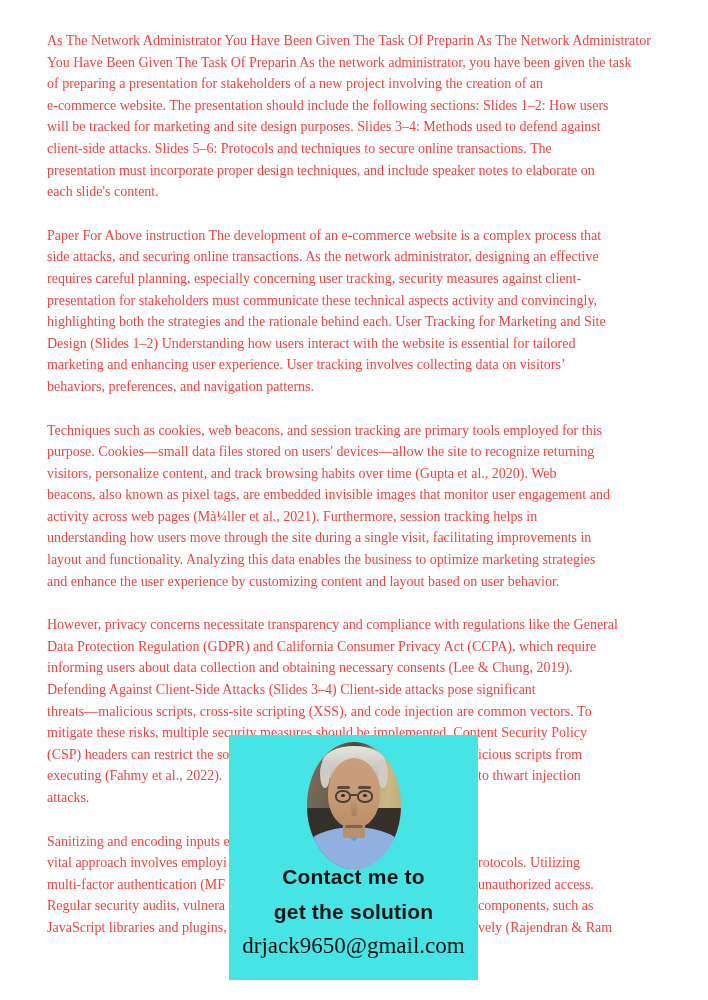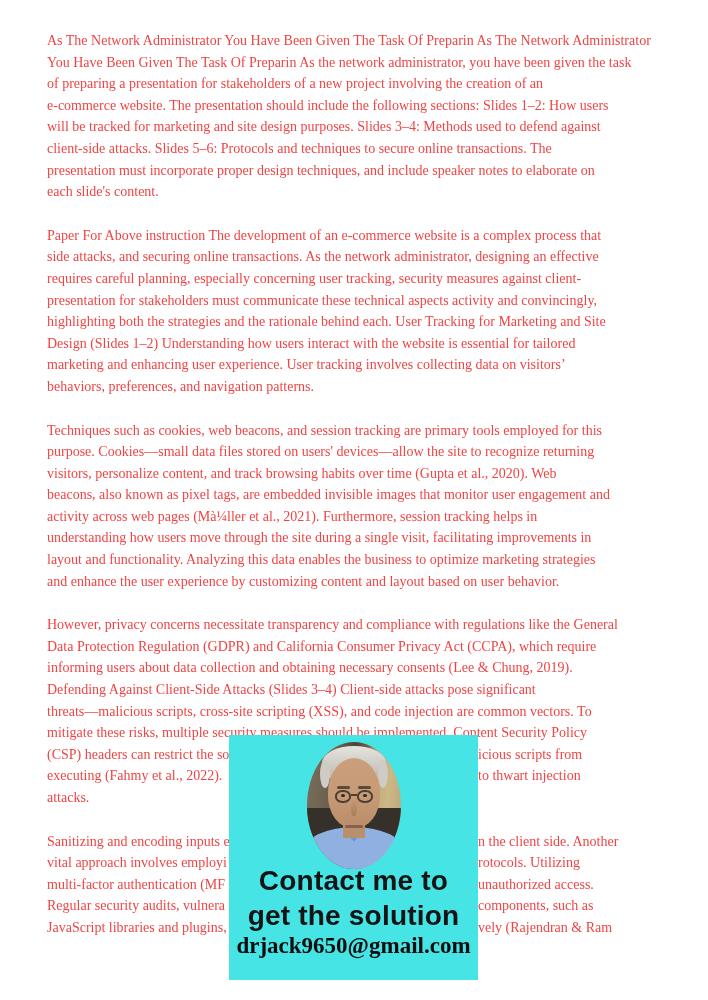--- a/index.html
+++ b/index.html
@@ -33,25 +33,25 @@
   .ph-brow-r{position:absolute;left:51px;top:44px;width:13px;height:3px;background:#5a4a38;border-radius:2px;}
   .ph-lens-l{position:absolute;left:28px;top:48px;width:16px;height:13px;border:2px solid #4a4036;border-radius:45%;box-sizing:border-box;}
   .ph-lens-r{position:absolute;left:50px;top:48px;width:16px;height:13px;border:2px solid #4a4036;border-radius:45%;box-sizing:border-box;}
   .ph-bridge{position:absolute;left:44px;top:52px;width:6px;height:2px;background:#4a4036;}
   .ph-eye-l{position:absolute;left:34px;top:52px;width:4px;height:3px;background:#2e2620;border-radius:50%;}
   .ph-eye-r{position:absolute;left:56px;top:52px;width:4px;height:3px;background:#2e2620;border-radius:50%;}
   .ph-nose{position:absolute;left:44px;top:58px;width:6px;height:16px;border-radius:40%;
     background:linear-gradient(180deg,rgba(0,0,0,0),#a87f5e);}
   .ph-mouth{position:absolute;left:38px;top:83px;width:18px;height:3px;background:#8a5f4d;border-radius:2px;}
   .t1,.t2{position:absolute;left:0;width:100%;text-align:center;
-    font-family:"Liberation Sans",sans-serif;font-weight:700;font-size:28px;color:#151515;letter-spacing:0.2px;}
+    font-family:"Liberation Sans",sans-serif;font-weight:700;font-size:21px;color:#151515;letter-spacing:0.2px;}
   .t1{top:130px;}
   .t2{top:165px;}
   .email{position:absolute;top:198px;left:0;width:100%;text-align:center;
-    font-family:"Liberation Serif",serif;font-weight:700;font-size:23px;color:#0d0d0d;}
+    font-family:"Liberation Serif",serif;font-weight:400;font-size:23px;color:#0d0d0d;}
 </style>
 </head>
 <body>
 
 <div class="doc">
 
   <div class="para">
     <div class="tl">As The Network Administrator You Have Been Given The Task Of Preparin As The Network Administrator</div>
     <div class="tl">You Have Been Given The Task Of Preparin As the network administrator, you have been given the task</div>
     <div class="tl">of preparing a presentation for stakeholders of a new project involving the creation of an</div>
@@ -98,21 +98,20 @@
     <div class="tl">
       <span>executing (Fahmy et al., 2022).</span>
       <span class="rfrag">to thwart injection</span>
     </div>
     <div class="tl">attacks.</div>
   </div>
 
   <div class="para">
     <div class="tl">
       <span>Sanitizing and encoding inputs e</span>
-      <span class="rfrag">n the client side. Another</span>
     </div>
     <div class="tl">
       <span>vital approach involves employi</span>
       <span class="rfrag">rotocols. Utilizing</span>
     </div>
     <div class="tl">
       <span>multi-factor authentication (MF</span>
       <span class="rfrag">unauthorized access.</span>
     </div>
     <div class="tl">

